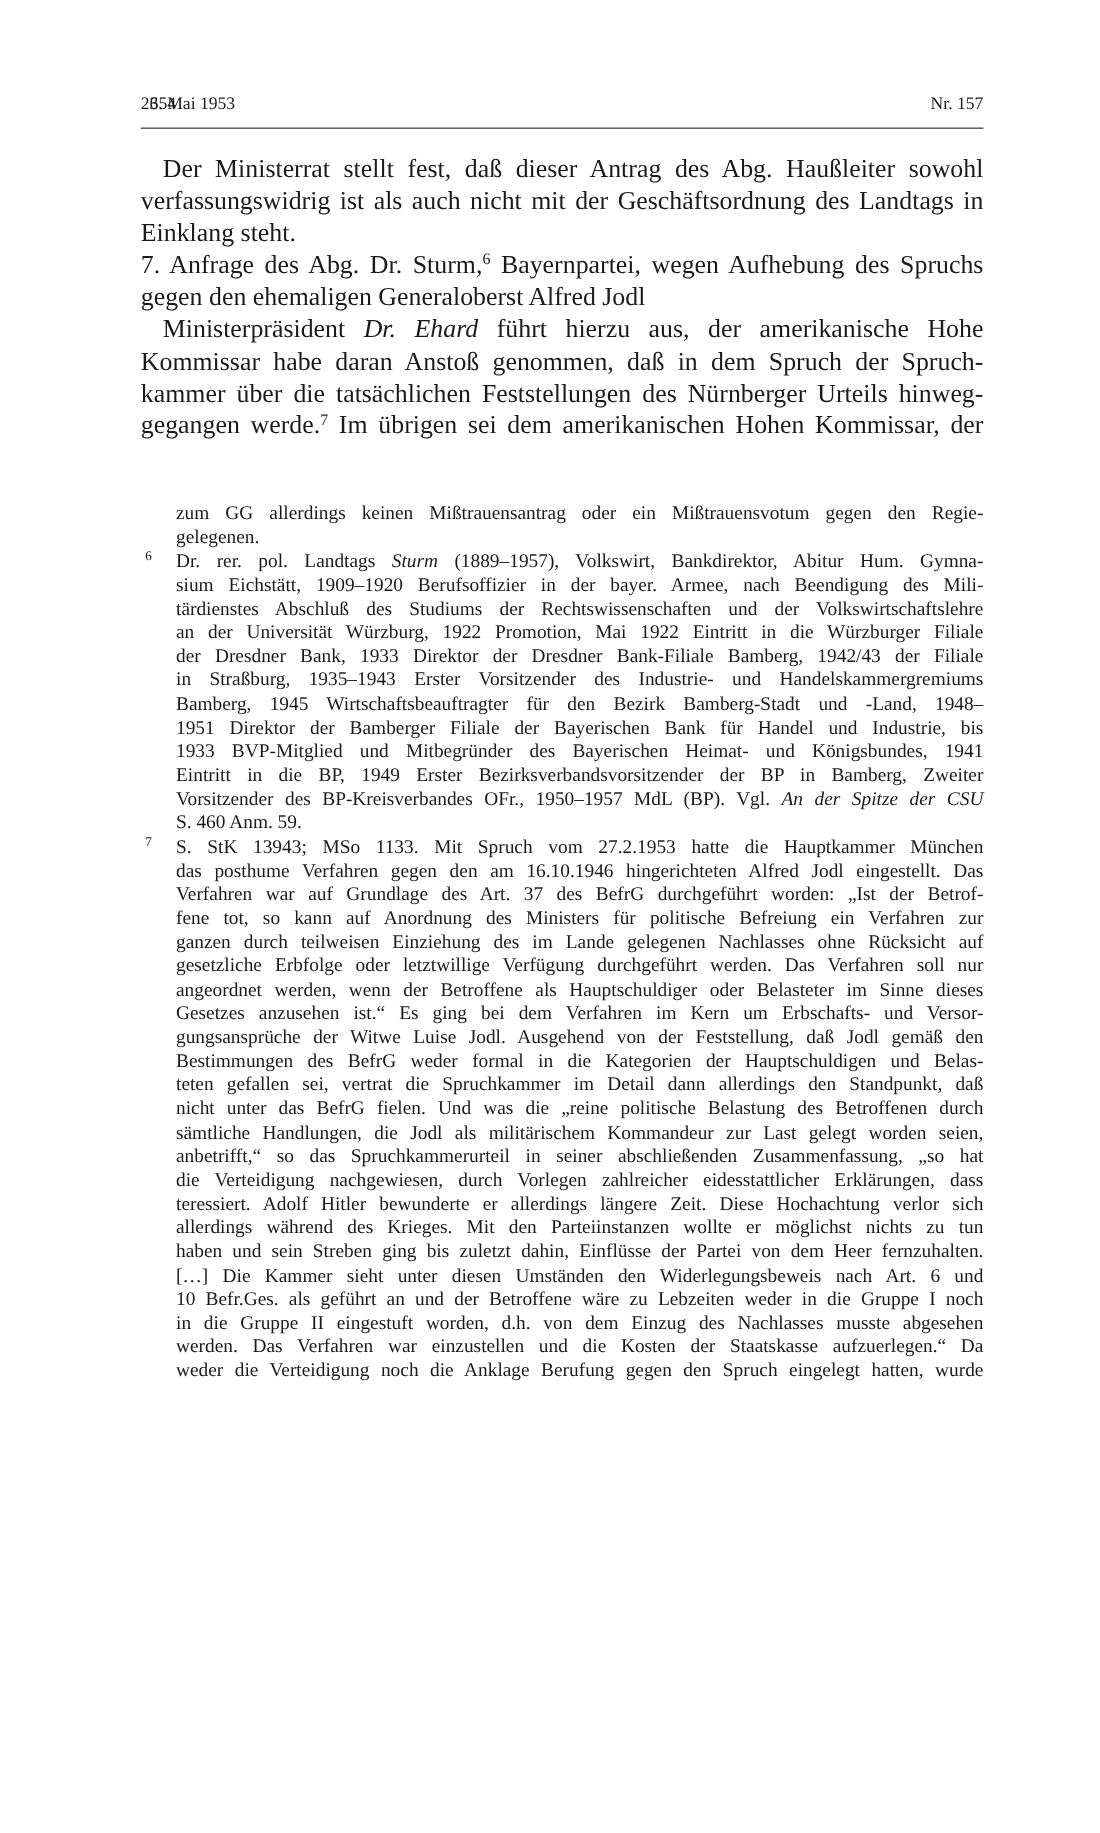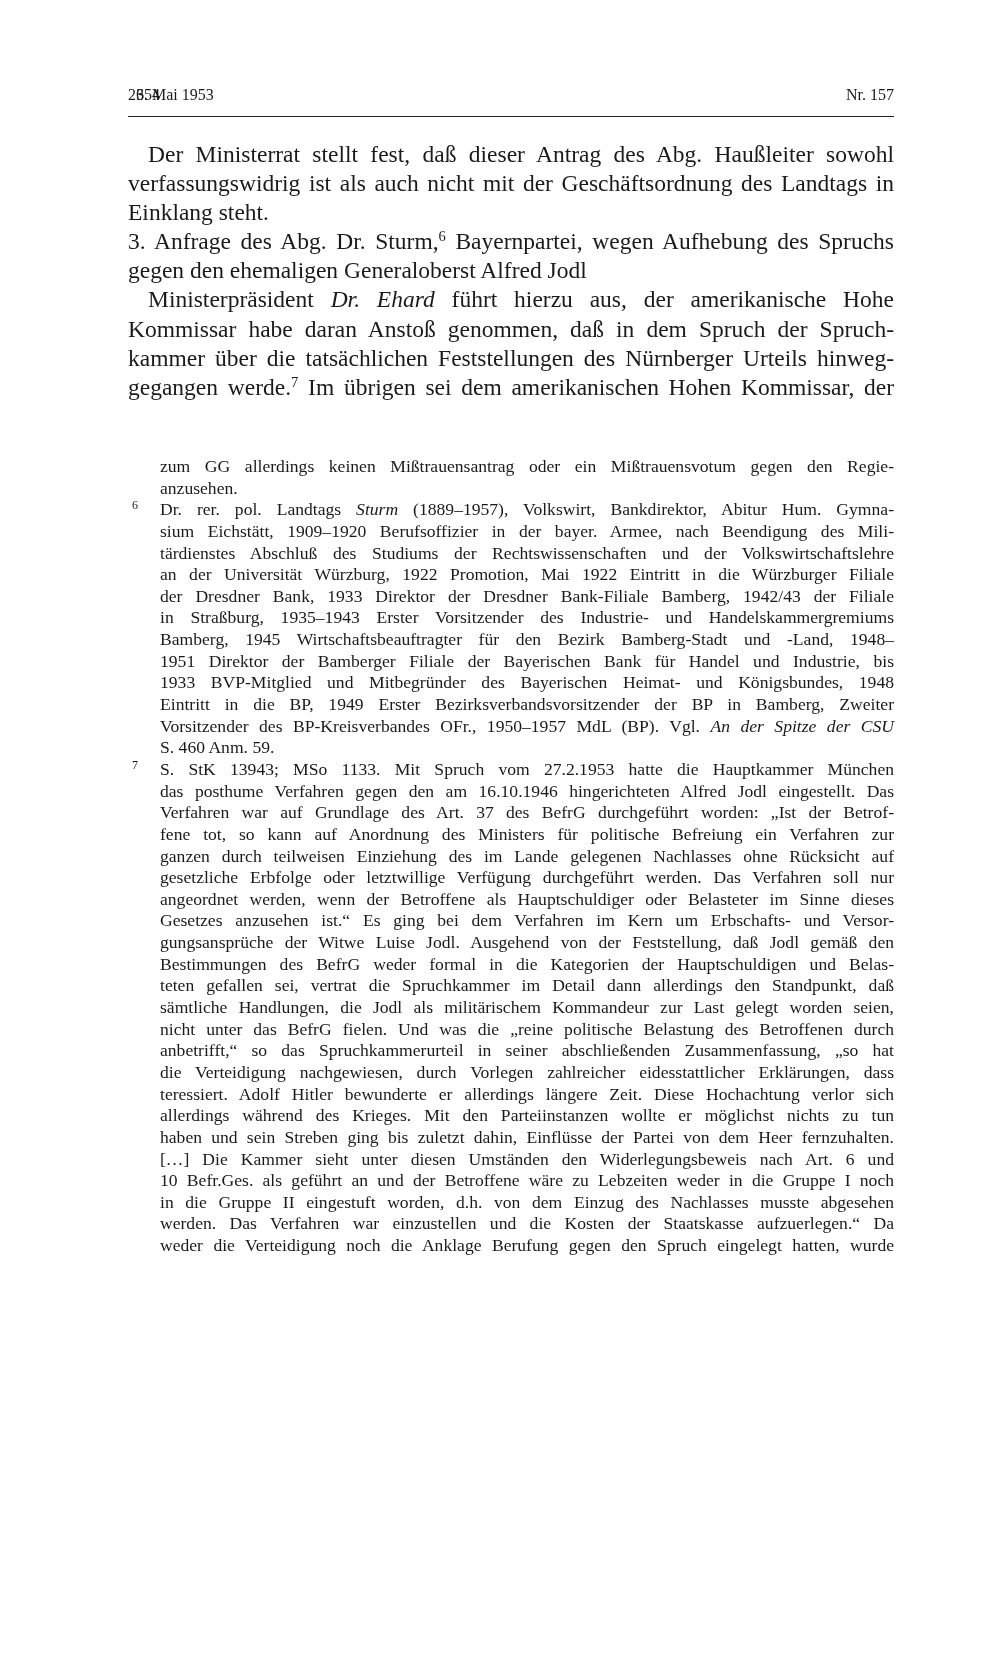--- a/index.html
+++ b/index.html
@@ -110,70 +110,70 @@
   <div class="head-rule"></div>
 
   <div class="body-text">
     <div>
       <div class="line indent"><span class="j">Der Ministerrat stellt fest, daß dieser Antrag des Abg. Haußleiter sowohl</span></div>
       <div class="line"><span class="j">verfassungswidrig ist als auch nicht mit der Geschäftsordnung des Landtags in</span></div>
       <div class="line last"><span class="j">Einklang steht.</span></div>
     </div>
 
     <div>
-      <div class="line"><span class="j"><span>3. Anfrage des Abg. Dr. Sturm,</span><sup class="fnref">6</sup><span> Bayernpartei, wegen Aufhebung des Spruchs</span></span></div>
+      <div class="line"><span class="j"><span>7. Anfrage des Abg. Dr. Sturm,</span><sup class="fnref">6</sup><span> Bayernpartei, wegen Aufhebung des Spruchs</span></span></div>
       <div class="line last"><span class="j">gegen den ehemaligen Generaloberst Alfred Jodl</span></div>
     </div>
 
     <div>
       <div class="line indent"><span class="j"><span>Ministerpräsident </span><i>Dr. Ehard</i><span> führt hierzu aus, der amerikanische Hohe</span></span></div>
       <div class="line"><span class="j">Kommissar habe daran Anstoß genommen, daß in dem Spruch der Spruch-</span></div>
       <div class="line"><span class="j">kammer über die tatsächlichen Feststellungen des Nürnberger Urteils hinweg-</span></div>
       <div class="line"><span class="j"><span>gegangen werde.</span><sup class="fnref">7</sup><span> Im übrigen sei dem amerikanischen Hohen Kommissar, der</span></span></div>
     </div>
   </div>
 
   <div class="footnotes">
     <div class="footnote">
       <div class="line"><span class="j">zum GG allerdings keinen Mißtrauensantrag oder ein Mißtrauensvotum gegen den Regie-</span></div>
-      <div class="line last"><span class="j">anzusehen.</span></div>
+      <div class="line last"><span class="j">gelegenen.</span></div>
     </div>
 
     <div class="footnote">
       <span class="fn-marker">6</span>
       <div class="line"><span class="j"><span>Dr. rer. pol. Landtags </span><i>Sturm</i><span> (1889–1957), Volkswirt, Bankdirektor, Abitur Hum. Gymna-</span></span></div>
       <div class="line"><span class="j">sium Eichstätt, 1909–1920 Berufsoffizier in der bayer. Armee, nach Beendigung des Mili-</span></div>
       <div class="line"><span class="j">tärdienstes Abschluß des Studiums der Rechtswissenschaften und der Volkswirtschaftslehre</span></div>
       <div class="line"><span class="j">an der Universität Würzburg, 1922 Promotion, Mai 1922 Eintritt in die Würzburger Filiale</span></div>
       <div class="line"><span class="j">der Dresdner Bank, 1933 Direktor der Dresdner Bank-Filiale Bamberg, 1942/43 der Filiale</span></div>
       <div class="line"><span class="j">in Straßburg, 1935–1943 Erster Vorsitzender des Industrie- und Handelskammergremiums</span></div>
       <div class="line"><span class="j">Bamberg, 1945 Wirtschaftsbeauftragter für den Bezirk Bamberg-Stadt und -Land, 1948–</span></div>
       <div class="line"><span class="j">1951 Direktor der Bamberger Filiale der Bayerischen Bank für Handel und Industrie, bis</span></div>
-      <div class="line"><span class="j">1933 BVP-Mitglied und Mitbegründer des Bayerischen Heimat- und Königsbundes, 1948</span></div>
+      <div class="line"><span class="j">1933 BVP-Mitglied und Mitbegründer des Bayerischen Heimat- und Königsbundes, 1941</span></div>
       <div class="line"><span class="j">Eintritt in die BP, 1949 Erster Bezirksverbandsvorsitzender der BP in Bamberg, Zweiter</span></div>
       <div class="line"><span class="j"><span>Vorsitzender des BP-Kreisverbandes OFr., 1950–1957 MdL (BP). Vgl. </span><i>An der Spitze der CSU</i></span></div>
       <div class="line last"><span class="j">S. 460 Anm. 59.</span></div>
     </div>
 
     <div class="footnote">
       <span class="fn-marker">7</span>
       <div id="fn7-lines">
           <div class="line"><span class="j">S. StK 13943; MSo 1133. Mit Spruch vom 27.2.1953 hatte die Hauptkammer München</span></div>
           <div class="line"><span class="j">das posthume Verfahren gegen den am 16.10.1946 hingerichteten Alfred Jodl eingestellt. Das</span></div>
           <div class="line"><span class="j">Verfahren war auf Grundlage des Art. 37 des BefrG durchgeführt worden: „Ist der Betrof-</span></div>
           <div class="line"><span class="j">fene tot, so kann auf Anordnung des Ministers für politische Befreiung ein Verfahren zur</span></div>
           <div class="line"><span class="j">ganzen durch teilweisen Einziehung des im Lande gelegenen Nachlasses ohne Rücksicht auf</span></div>
           <div class="line"><span class="j">gesetzliche Erbfolge oder letztwillige Verfügung durchgeführt werden. Das Verfahren soll nur</span></div>
           <div class="line"><span class="j">angeordnet werden, wenn der Betroffene als Hauptschuldiger oder Belasteter im Sinne dieses</span></div>
           <div class="line"><span class="j">Gesetzes anzusehen ist.“ Es ging bei dem Verfahren im Kern um Erbschafts- und Versor-</span></div>
           <div class="line"><span class="j">gungsansprüche der Witwe Luise Jodl. Ausgehend von der Feststellung, daß Jodl gemäß den</span></div>
           <div class="line"><span class="j">Bestimmungen des BefrG weder formal in die Kategorien der Hauptschuldigen und Belas-</span></div>
           <div class="line"><span class="j">teten gefallen sei, vertrat die Spruchkammer im Detail dann allerdings den Standpunkt, daß</span></div>
+          <div class="line"><span class="j">nicht unter das BefrG fielen. Und was die „reine politische Belastung des Betroffenen durch</span></div>
           <div class="line"><span class="j">sämtliche Handlungen, die Jodl als militärischem Kommandeur zur Last gelegt worden seien,</span></div>
-          <div class="line"><span class="j">nicht unter das BefrG fielen. Und was die „reine politische Belastung des Betroffenen durch</span></div>
           <div class="line"><span class="j">anbetrifft,“ so das Spruchkammerurteil in seiner abschließenden Zusammenfassung, „so hat</span></div>
           <div class="line"><span class="j">die Verteidigung nachgewiesen, durch Vorlegen zahlreicher eidesstattlicher Erklärungen, dass</span></div>
           <div class="line"><span class="j">teressiert. Adolf Hitler bewunderte er allerdings längere Zeit. Diese Hochachtung verlor sich</span></div>
           <div class="line"><span class="j">allerdings während des Krieges. Mit den Parteiinstanzen wollte er möglichst nichts zu tun</span></div>
           <div class="line"><span class="j">haben und sein Streben ging bis zuletzt dahin, Einflüsse der Partei von dem Heer fernzuhalten.</span></div>
           <div class="line"><span class="j">[…] Die Kammer sieht unter diesen Umständen den Widerlegungsbeweis nach Art. 6 und</span></div>
           <div class="line"><span class="j">10 Befr.Ges. als geführt an und der Betroffene wäre zu Lebzeiten weder in die Gruppe I noch</span></div>
           <div class="line"><span class="j">in die Gruppe II eingestuft worden, d.h. von dem Einzug des Nachlasses musste abgesehen</span></div>
           <div class="line"><span class="j">werden. Das Verfahren war einzustellen und die Kosten der Staatskasse aufzuerlegen.“ Da</span></div>
           <div class="line"><span class="j">weder die Verteidigung noch die Anklage Berufung gegen den Spruch eingelegt hatten, wurde</span></div>

